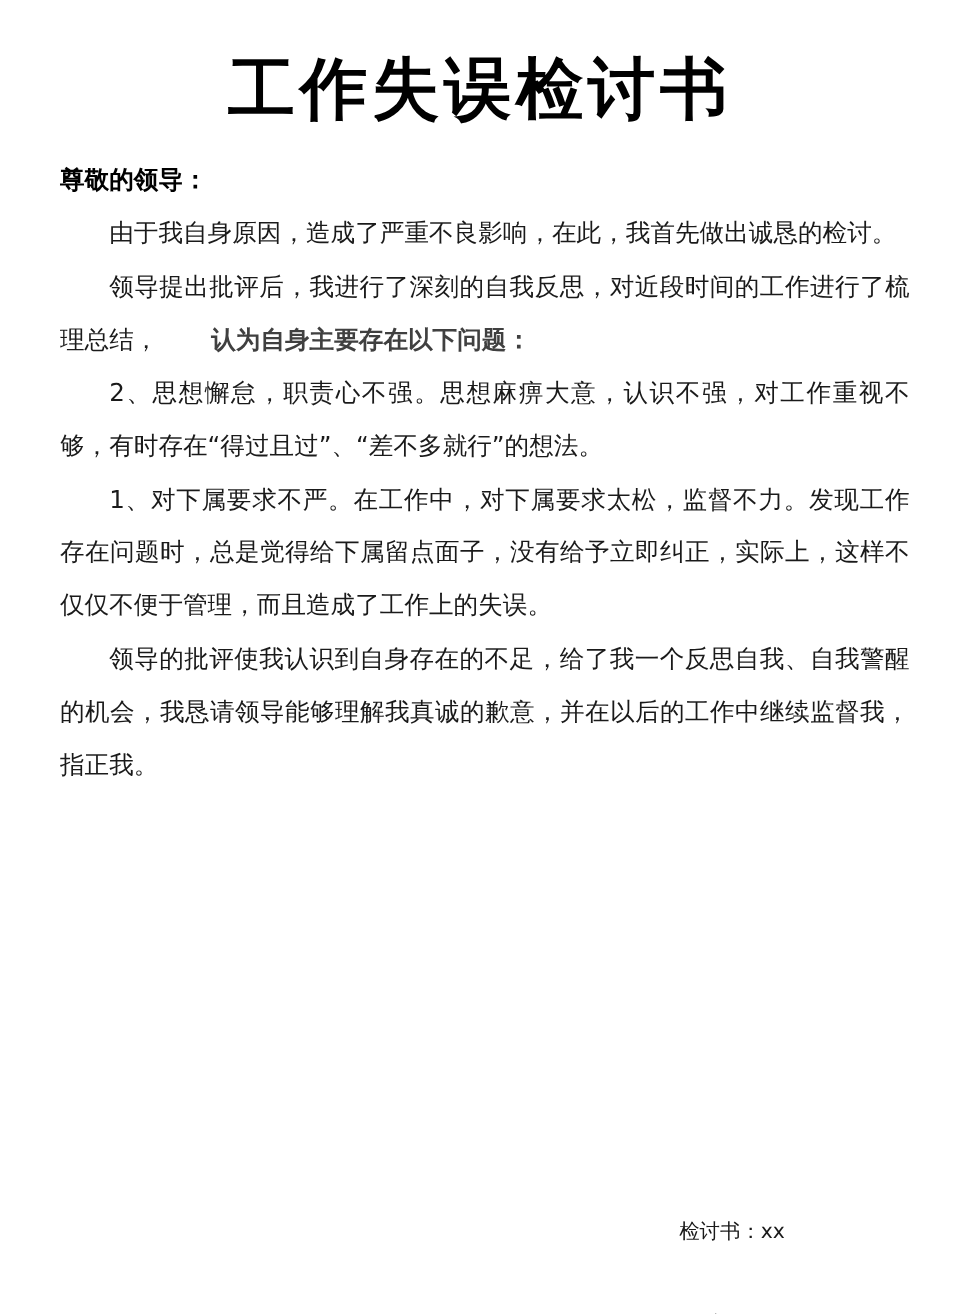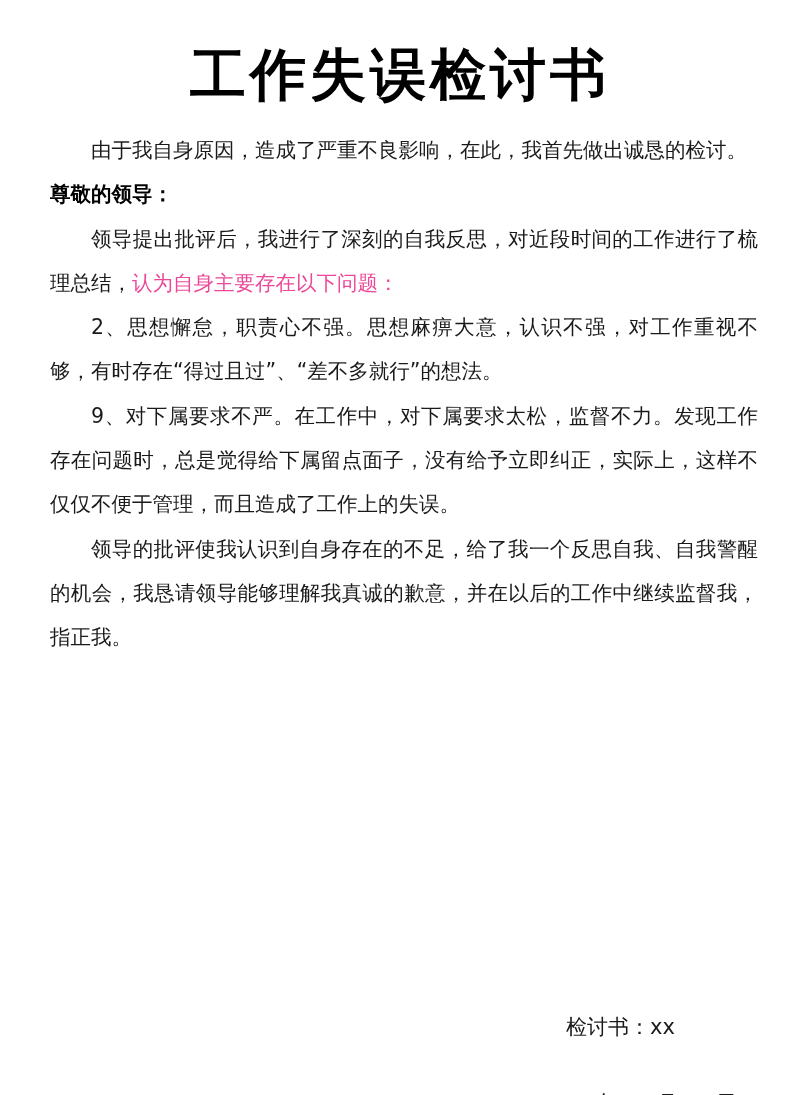--- a/index.html
+++ b/index.html
@@ -3,32 +3,32 @@
   <meta charset="utf-8">
   <style>
     html, body { margin: 0; padding: 0; background: #ffffff; }
     body { width: 800px; height: 1095px; overflow: hidden; position: relative;
            font-family: "DejaVu Sans", "Liberation Sans", sans-serif; color: #1a1a1a; }
     .title { position: absolute; top: 40px; left: 0; width: 800px; text-align: center;
              font-size: 56px; font-weight: bold; letter-spacing: 4px; color: #000; line-height: 70px; }
     .body { position: absolute; top: 128px; left: 50px; width: 708px; font-size: 20.5px; line-height: 44.3px; }
     .p { margin: 0; text-align: justify; }
     .indent { text-indent: 41px; }
-    .b { font-weight: normal; color: #ec4899; }
+    .b { font-weight: bold; color: #404040; margin-left: 44px; }
     .greet { font-weight: bold; color: #000; }
-    .sig { position: absolute; left: 566px; font-size: 21px; line-height: 30px; }
+    .sig { position: absolute; left: 566px; font-size: 17px; line-height: 30px; }
   </style>
 </head>
 <body>
 
 <div class="title">工作失误检讨书</div>
 
 <div class="body">
+  <p class="p greet">尊敬的领导：</p>
   <p class="p indent">由于我自身原因，造成了严重不良影响，在此，我首先做出诚恳的检讨。</p>
-  <p class="p greet">尊敬的领导：</p>
   <p class="p indent"><span>领导提出批评后，我进行了深刻的自我反思，对近段时间的工作进行了梳理总结，</span><span class="b">认为自身主要存在以下问题：</span></p>
   <p class="p indent">2、思想懈怠，职责心不强。思想麻痹大意，认识不强，对工作重视不够，有时存在“得过且过”、“差不多就行”的想法。</p>
-  <p class="p indent">9、对下属要求不严。在工作中，对下属要求太松，监督不力。发现工作存在问题时，总是觉得给下属留点面子，没有给予立即纠正，实际上，这样不仅仅不便于管理，而且造成了工作上的失误。</p>
+  <p class="p indent">1、对下属要求不严。在工作中，对下属要求太松，监督不力。发现工作存在问题时，总是觉得给下属留点面子，没有给予立即纠正，实际上，这样不仅仅不便于管理，而且造成了工作上的失误。</p>
   <p class="p indent">领导的批评使我认识到自身存在的不足，给了我一个反思自我、自我警醒的机会，我恳请领导能够理解我真诚的歉意，并在以后的工作中继续监督我，指正我。</p>
 </div>
 
 <div class="sig" style="top:1012px;">检讨书：xx</div>
 <div class="sig" style="top:1044px;margin-top:44px;">xx 年 xx 月 xx 日</div>
 
 </body></html>

